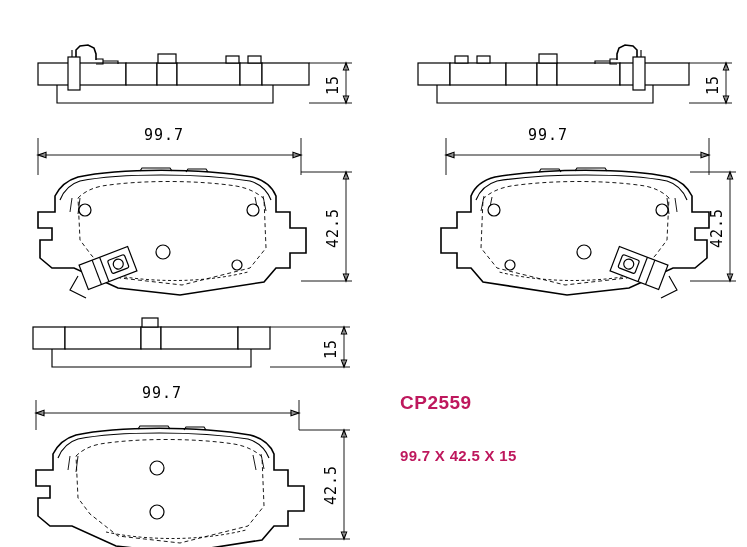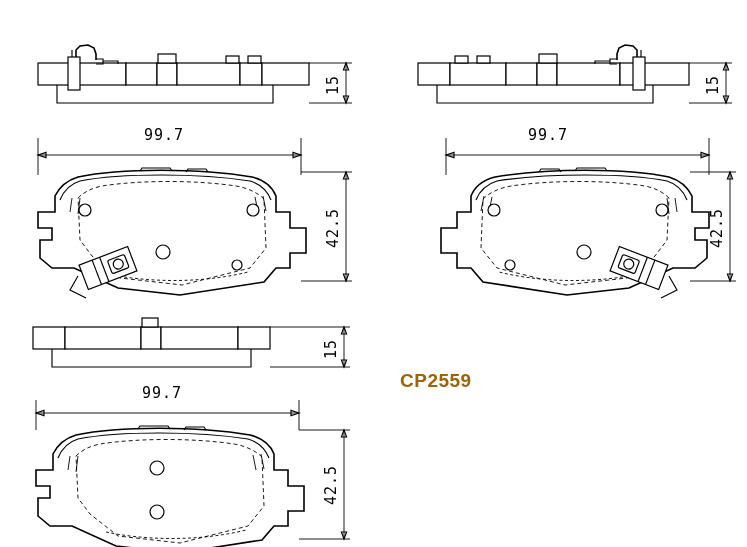--- a/index.html
+++ b/index.html
@@ -41,22 +41,23 @@
     white-space: nowrap;
   }
   .dimtxt.vert {
     transform: rotate(-90deg);
     transform-origin: left top;
   }
   .label-block {
     position: absolute;
     font-family: "Liberation Sans", sans-serif;
     font-weight: bold;
-    color: #a16207;
+    color: #be185d;
     white-space: nowrap;
+    margin-top: 22px;
   }
   #part-code { font-size: 19px; letter-spacing: 0.5px; }
   #part-dims { font-size: 15px; letter-spacing: 0.3px; }
 </style>
 </head>
 <body>
 
 <div id="sheet">
 
   <svg class="draw" viewBox="0 0 747 547">
@@ -369,14 +370,15 @@
 
   <div class="dimtxt" style="left:528px; top:126px;">99.7</div>
   <div class="dimtxt vert" style="left:704px; top:95px;">15</div>
   <div class="dimtxt vert" style="left:708px; top:248px;">42.5</div>
 
   <div class="dimtxt vert" style="left:322px; top:359px;">15</div>
   <div class="dimtxt" style="left:142px; top:384px;">99.7</div>
   <div class="dimtxt vert" style="left:322px; top:505px;">42.5</div>
 
   <div class="label-block" id="part-code" style="left:400px; top:370px;">CP2559</div>
+  <div class="label-block" id="part-dims" style="left:400px; top:425px;">99.7 X 42.5 X 15</div>
 
 </div>
 
 </body></html>

